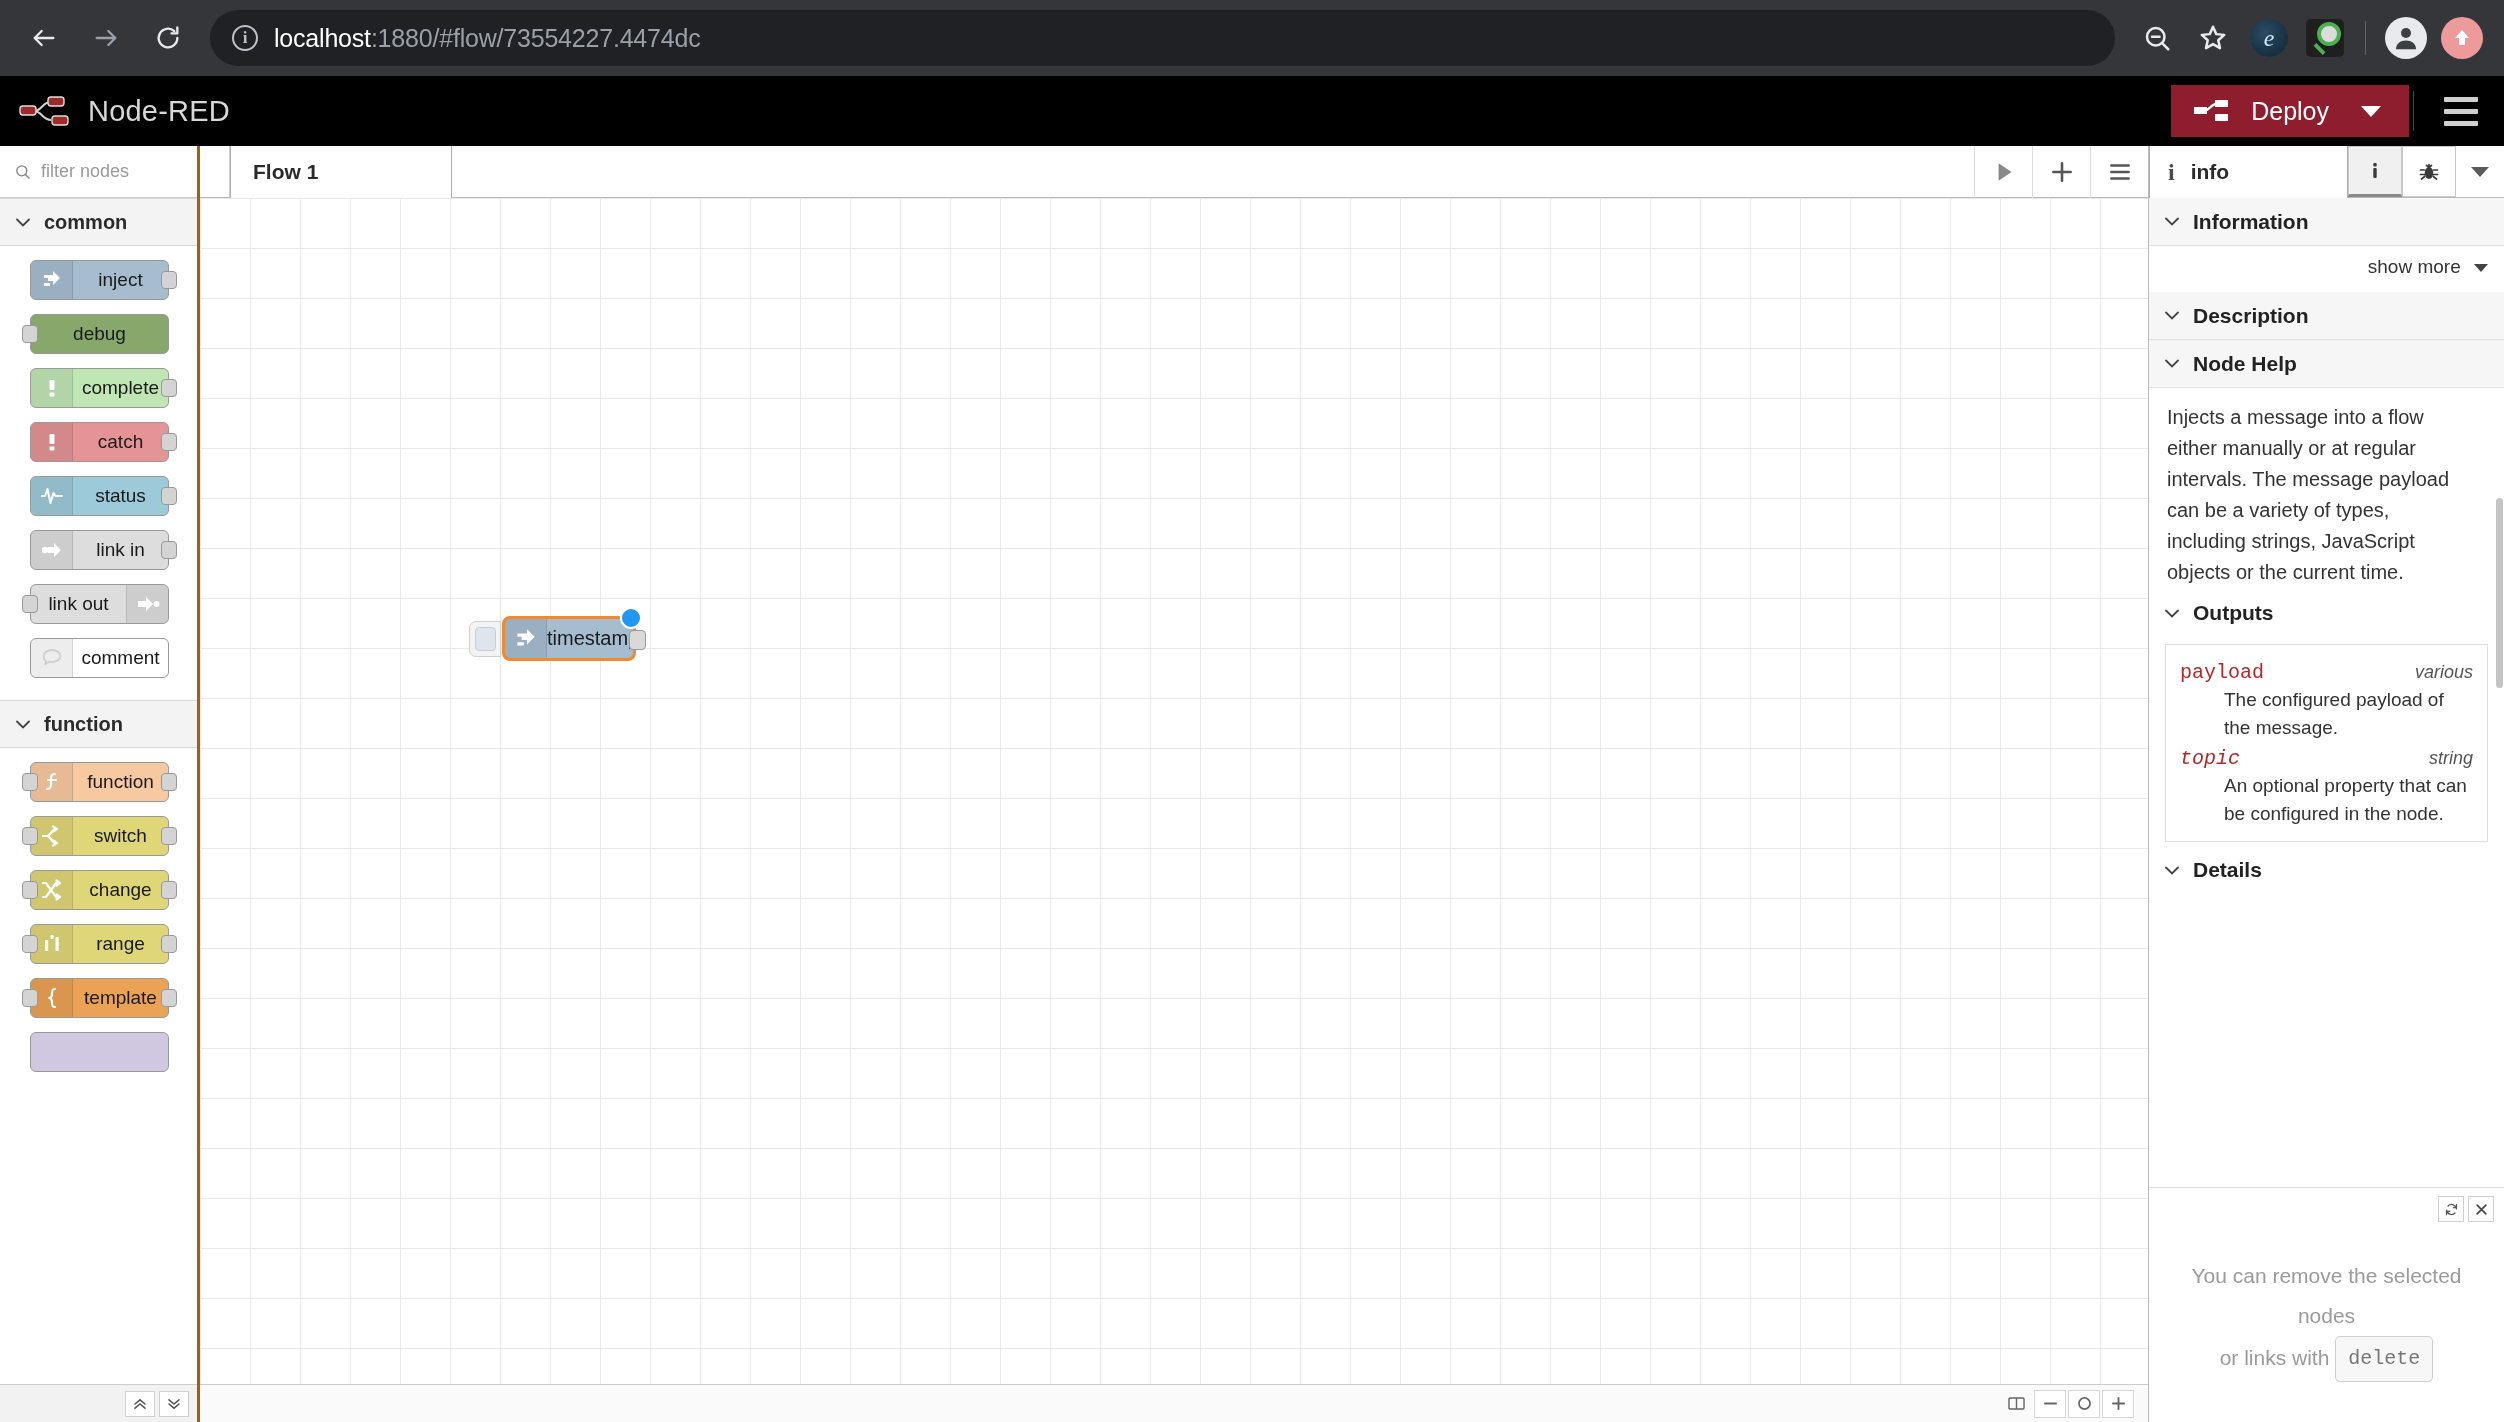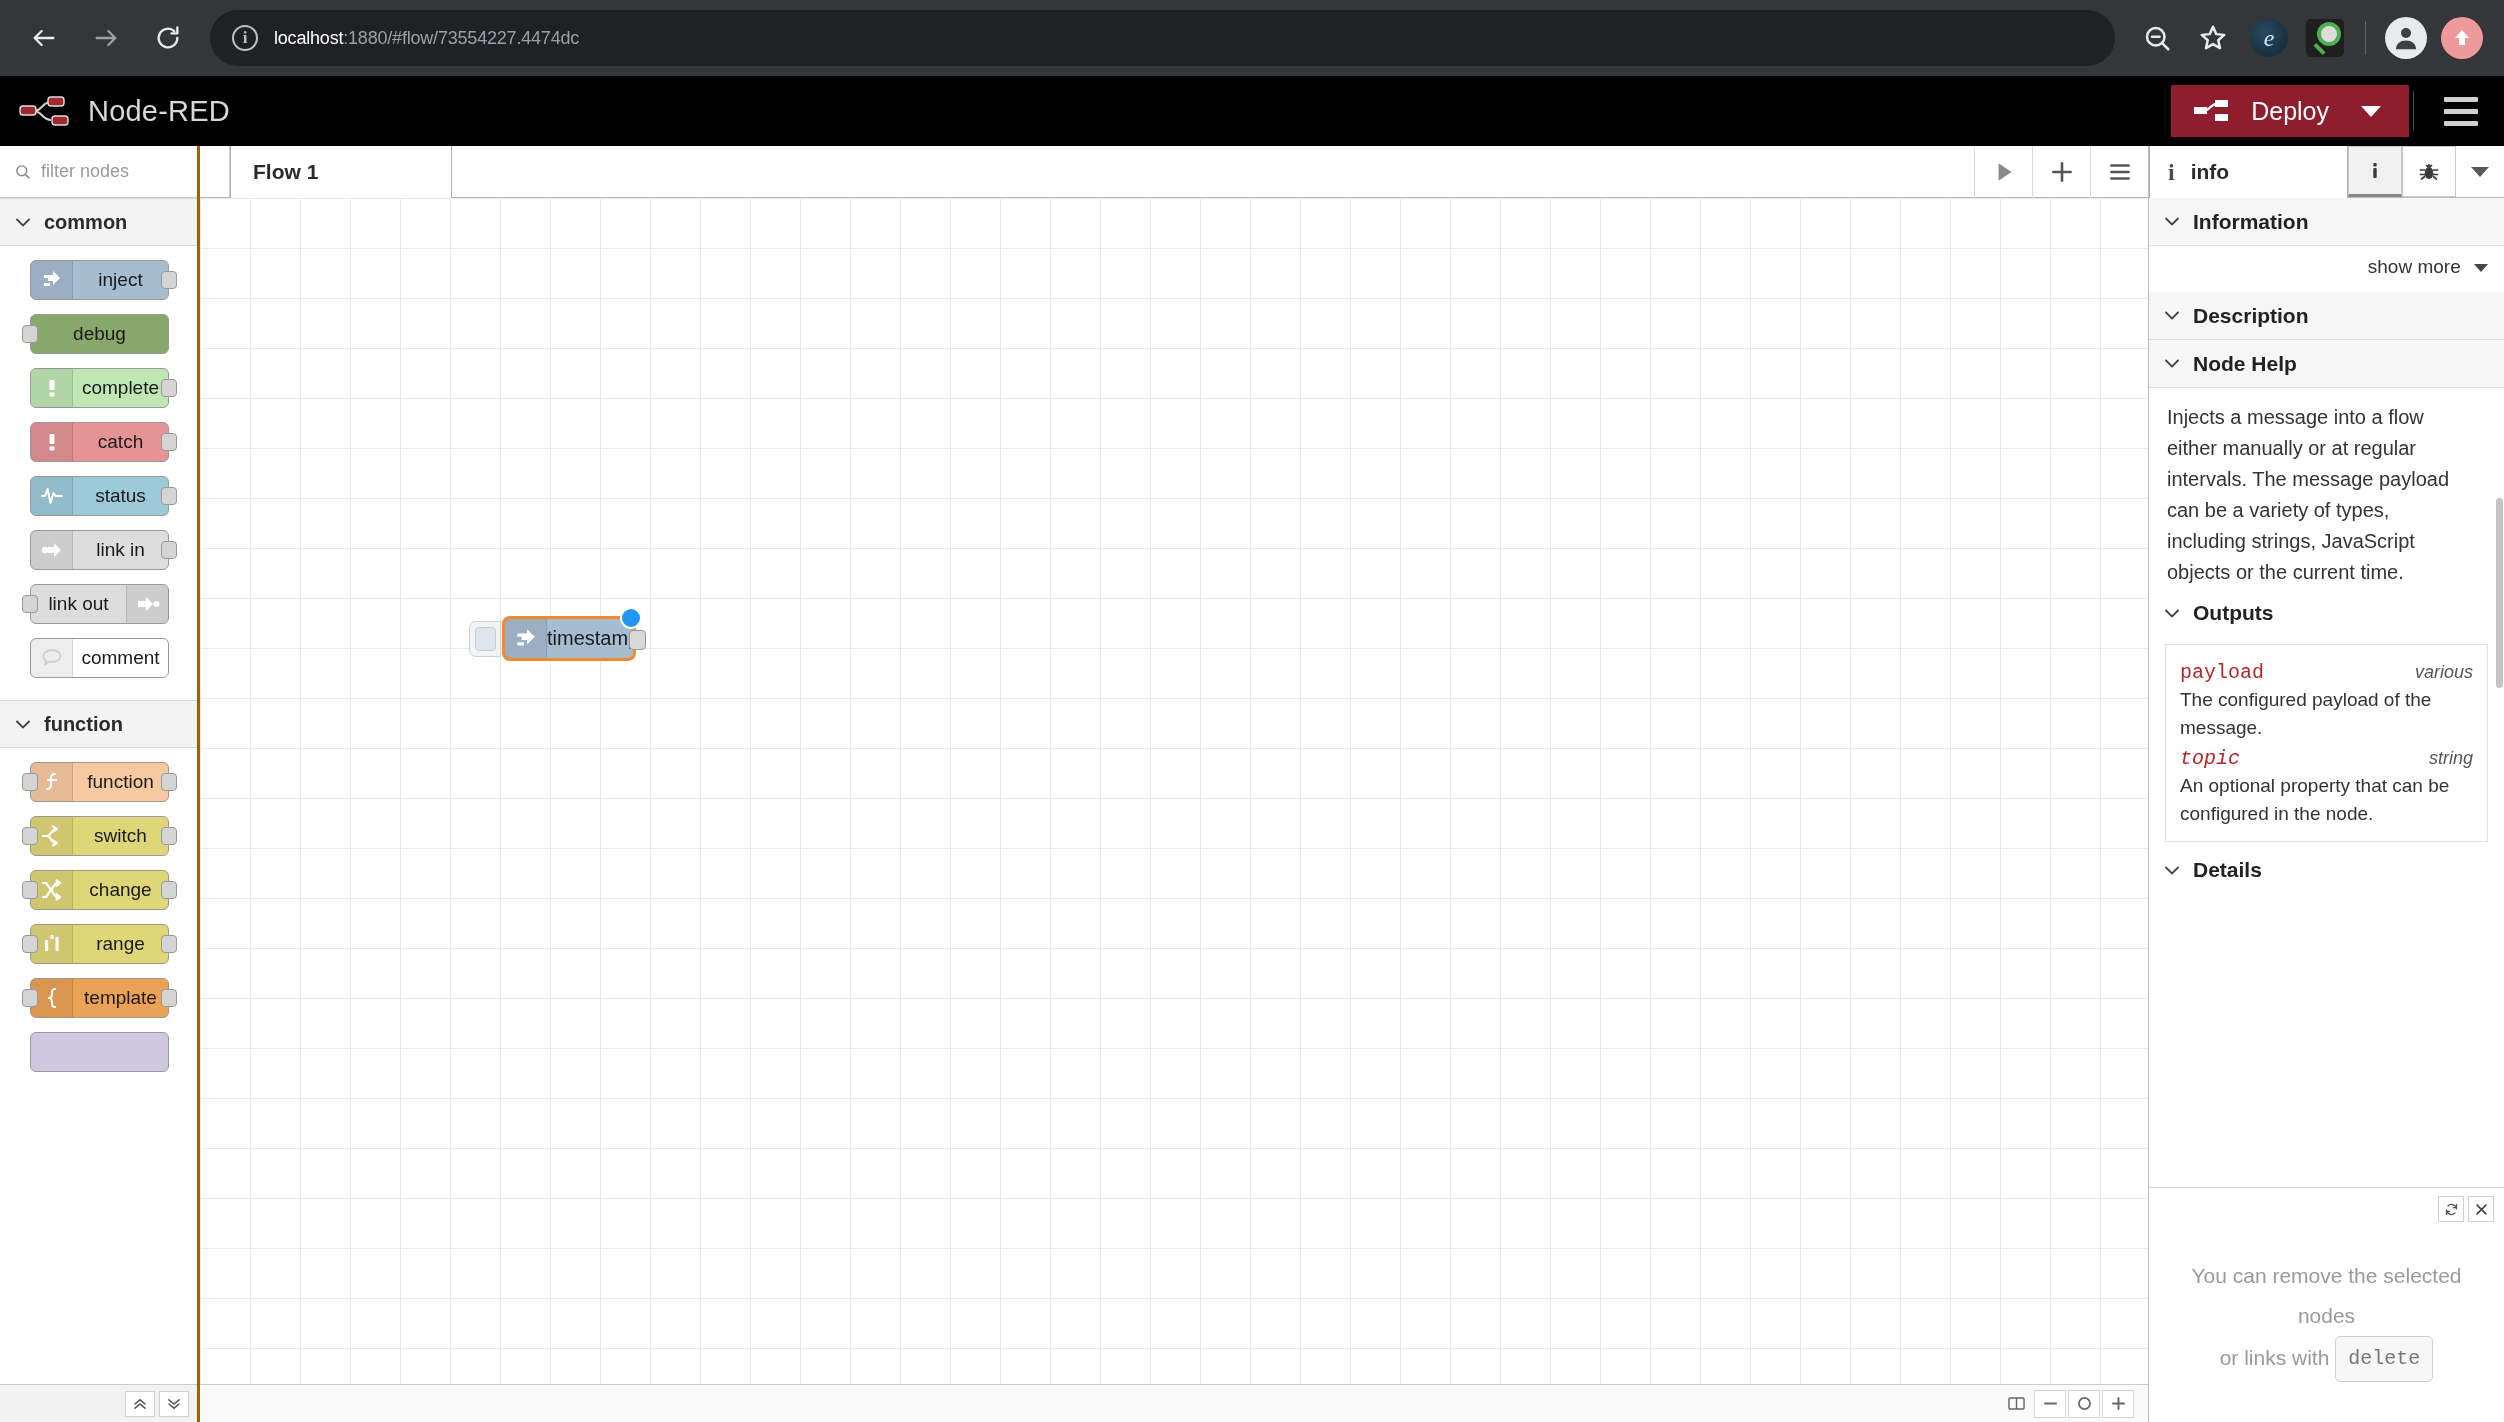--- a/index.html
+++ b/index.html
@@ -25,21 +25,21 @@
   .omnibox {
     flex: 1 1 auto; height: 56px; background: #202124; border-radius: 28px;
     display: flex; align-items: center; padding: 0 22px; gap: 16px;
     margin-left: 8px; margin-right: 10px; min-width: 0;
   }
   .omnibox .info-circle {
     width: 26px; height: 26px; border-radius: 50%; border: 2px solid #bdc1c6;
     color: #bdc1c6; font-size: 17px; font-weight: bold; font-family: "Liberation Serif", serif;
     display: flex; align-items: center; justify-content: center; flex: 0 0 auto;
   }
-  .url-text { font-size: 18px; white-space: nowrap; overflow: hidden; letter-spacing: -0.2px; }
+  .url-text { font-size: 25px; white-space: nowrap; overflow: hidden; letter-spacing: -0.2px; }
   .url-host { color: #ffffff; }
   .url-rest { color: #9aa0a6; }
   .chrome-icons { display: flex; align-items: center; gap: 4px; flex: 0 0 auto; }
   .chrome-icon {
     width: 52px; height: 52px; display: flex; align-items: center; justify-content: center;
   }
   .chrome-icon svg { width: 30px; height: 30px; }
   .ext-ghost {
     width: 38px; height: 38px; border-radius: 50%;
     background: radial-gradient(circle at 40% 35%, #2b4a63 0%, #16303f 70%);
@@ -271,21 +271,21 @@
   .help-p { font-size: 20px; line-height: 1.55; color: #333; }
   .outputs-box {
     margin: 10px 16px 6px 16px; border: 1px solid #e0e0e0; padding: 10px 14px 14px 14px;
   }
   .out-row { display: flex; align-items: baseline; justify-content: space-between; margin-top: 6px; }
   .out-name {
     font-family: "Liberation Mono", monospace; font-size: 20px; color: #b32828;
   }
   .out-name.italic { font-style: italic; }
   .out-type { font-size: 18px; color: #555; font-style: italic; }
-  .out-desc { font-size: 19px; color: #333; line-height: 1.45; margin-top: 2px; }
+  .out-desc { font-size: 19px; color: #333; line-height: 1.45; margin-top: 2px; margin-left: 44px; }
   .sb-spacer { flex: 1 1 auto; }
   .sb-footer-panel {
     border-top: 1px solid #d8d8d8; flex: 0 0 auto; padding-bottom: 10px; position: relative;
   }
   .sb-footer-tools {
     display: flex; justify-content: flex-end; gap: 4px; padding: 8px 10px 0 0;
   }
   .sb-tbtn {
     width: 26px; height: 26px; border: 1px solid #d0d0d0; background: #fff;
     display: flex; align-items: center; justify-content: center; cursor: pointer;

